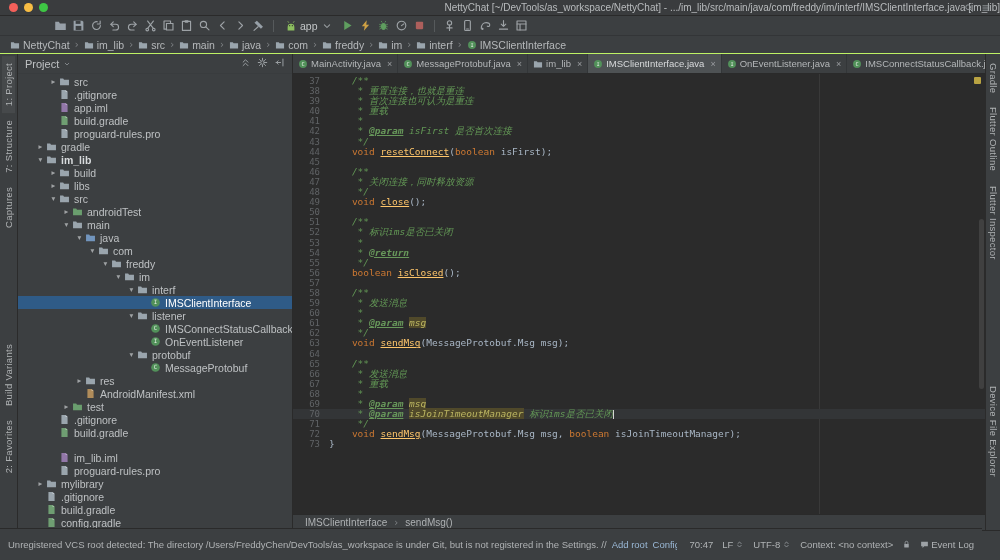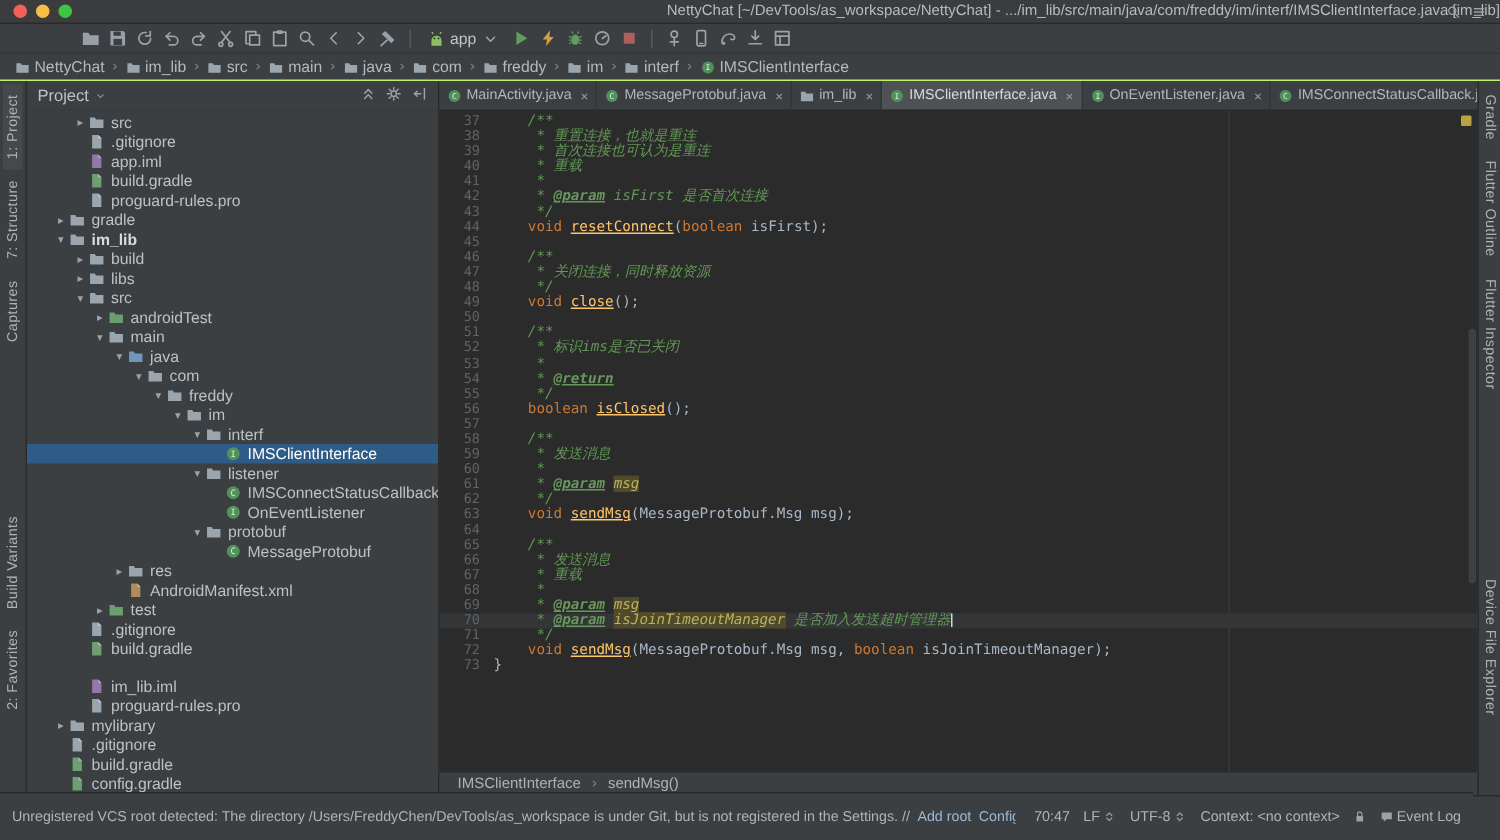--- a/index.html
+++ b/index.html
@@ -994,21 +994,21 @@
             <div class="cl">
               <span class="g">68</span>
               <span class="c"><span class="cmt">     *</span></span>
             </div>
             <div class="cl">
               <span class="g">69</span>
               <span class="c"><span class="cmt">     * </span><span class="tag">@param</span><span class="cmt"> </span><span class="tagval">msg</span></span>
             </div>
             <div class="cl cur">
               <span class="g">70</span>
-              <span class="c"><span class="cmt">     * </span><span class="tag">@param</span><span class="cmt"> </span><span class="tagval">isJoinTimeoutManager</span><span class="cmt"> 是否加入发送超时管理器</span><span class="caret-i"></span></span>
+              <span class="c"><span class="cmt">     * </span><span class="tag">@param</span><span class="cmt"> </span><span class="tagval">isJoinTimeoutManager</span><span class="cmt"> 标识ims是否已关闭</span><span class="caret-i"></span></span>
             </div>
             <div class="cl">
               <span class="g">71</span>
               <span class="c"><span class="cmt">     */</span></span>
             </div>
             <div class="cl">
               <span class="g">72</span>
               <span class="c"><span class="pln">    </span><span class="kw">void</span><span class="pln"> </span><span class="fn">sendMsg</span><span class="pln">(MessageProtobuf.Msg msg, </span><span class="kw">boolean</span><span class="pln"> isJoinTimeoutManager);</span></span>
             </div>
             <div class="cl">

